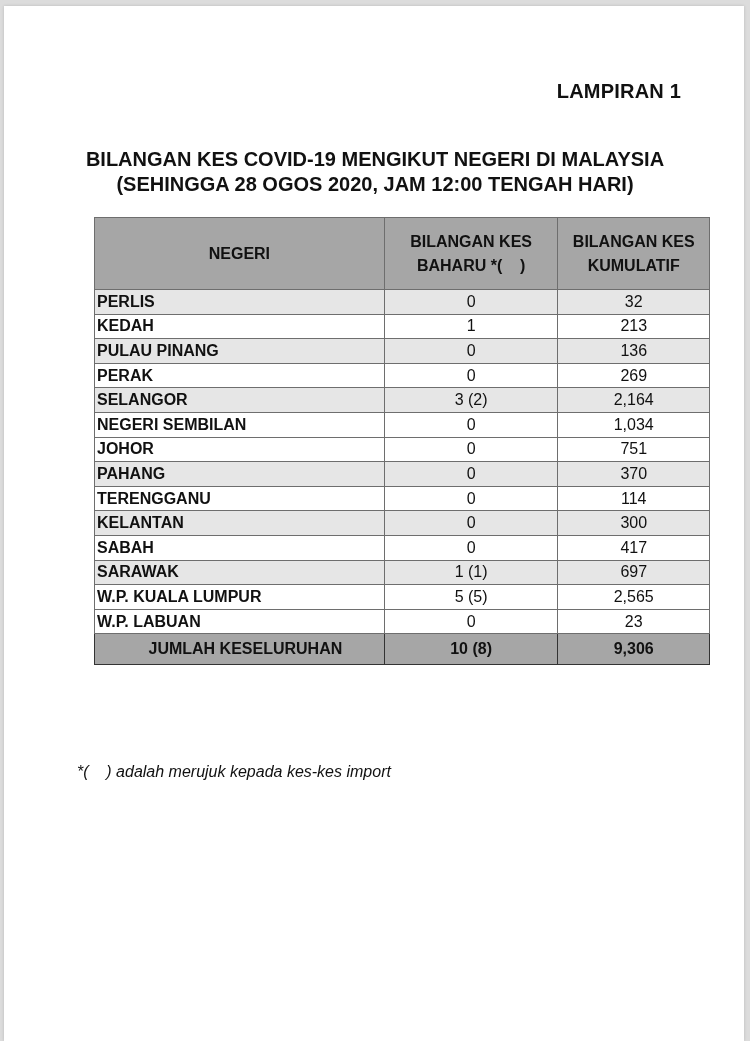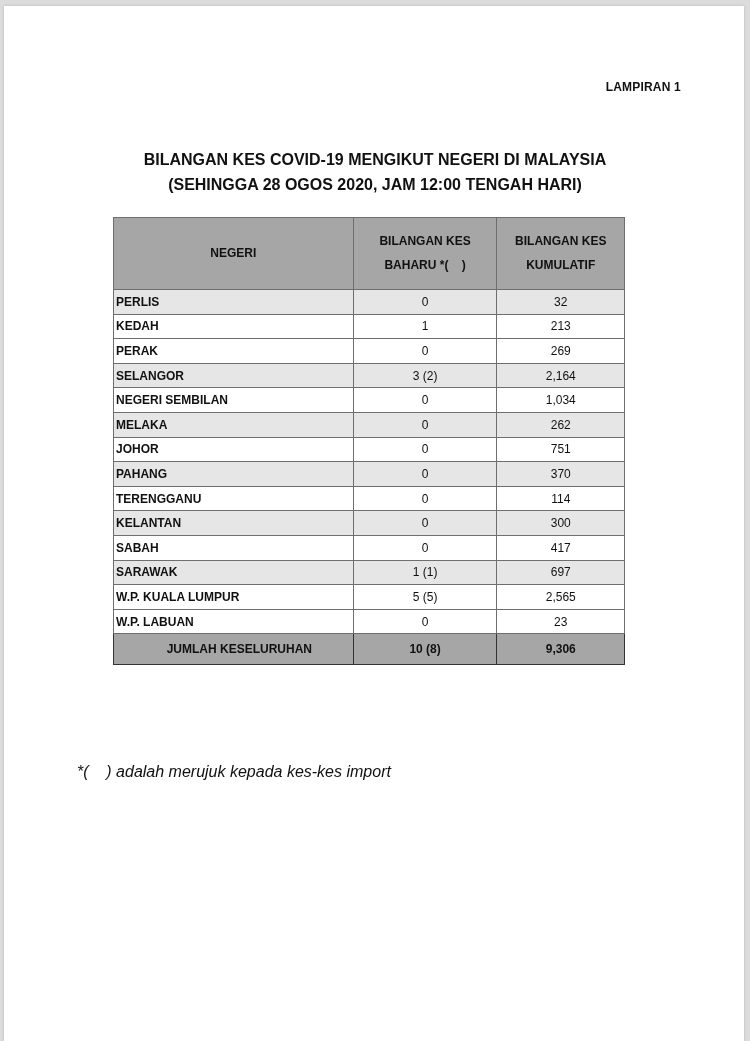--- a/index.html
+++ b/index.html
@@ -10,32 +10,31 @@
     color: #111;
     position: relative;
   }
   .sheet {
     position: absolute; left: 4px; top: 6px; width: 740px; height: 1035px;
     background: #ffffff;
     box-shadow: 0 0 3px rgba(0,0,0,0.15);
   }
   .lampiran {
     position: absolute; left: 0; width: 681px; top: 80px;
-    text-align: right; font-weight: bold; font-size: 12px; letter-spacing: 0.2px;
+    text-align: right; font-weight: bold; font-size: 20px; letter-spacing: 0.2px;
   }
   .title {
     position: absolute; left: 0; width: 750px; top: 147px;
-    text-align: center; font-weight: bold; font-size: 16px; line-height: 25px;
+    text-align: center; font-weight: bold; font-size: 20px; line-height: 25px;
   }
   table.data {
     position: absolute; left: 94px; top: 217px;
     border-collapse: collapse;
-    width: 512px;
-    font-size: 12px;
-    margin-left: 19px;
+    width: 616px;
+    font-size: 16px;
   }
   table.data th, table.data td {
     border: 1px solid #6e6e6e;
     padding: 0;
   }
   table.data th {
     background: #a6a6a6; font-weight: bold; text-align: center;
     line-height: 23.5px; height: 71px;
   }
   table.data col.c1 { width: 262px; }
@@ -84,39 +83,39 @@
       <tr class="alt">
         <td class="state">PERLIS</td>
         <td class="num">0</td>
         <td class="num">32</td>
       </tr>
       <tr>
         <td class="state">KEDAH</td>
         <td class="num">1</td>
         <td class="num">213</td>
       </tr>
+      <tr class="alt">
+        <td class="state">PULAU PINANG</td>
+        <td class="num">0</td>
+        <td class="num">136</td>
+      </tr>
       <tr>
         <td class="state">PERAK</td>
         <td class="num">0</td>
         <td class="num">269</td>
       </tr>
       <tr class="alt">
         <td class="state">SELANGOR</td>
         <td class="num">3 (2)</td>
         <td class="num">2,164</td>
       </tr>
       <tr>
         <td class="state">NEGERI SEMBILAN</td>
         <td class="num">0</td>
         <td class="num">1,034</td>
-      </tr>
-      <tr class="alt">
-        <td class="state">MELAKA</td>
-        <td class="num">0</td>
-        <td class="num">262</td>
       </tr>
       <tr>
         <td class="state">JOHOR</td>
         <td class="num">0</td>
         <td class="num">751</td>
       </tr>
       <tr class="alt">
         <td class="state">PAHANG</td>
         <td class="num">0</td>
         <td class="num">370</td>

